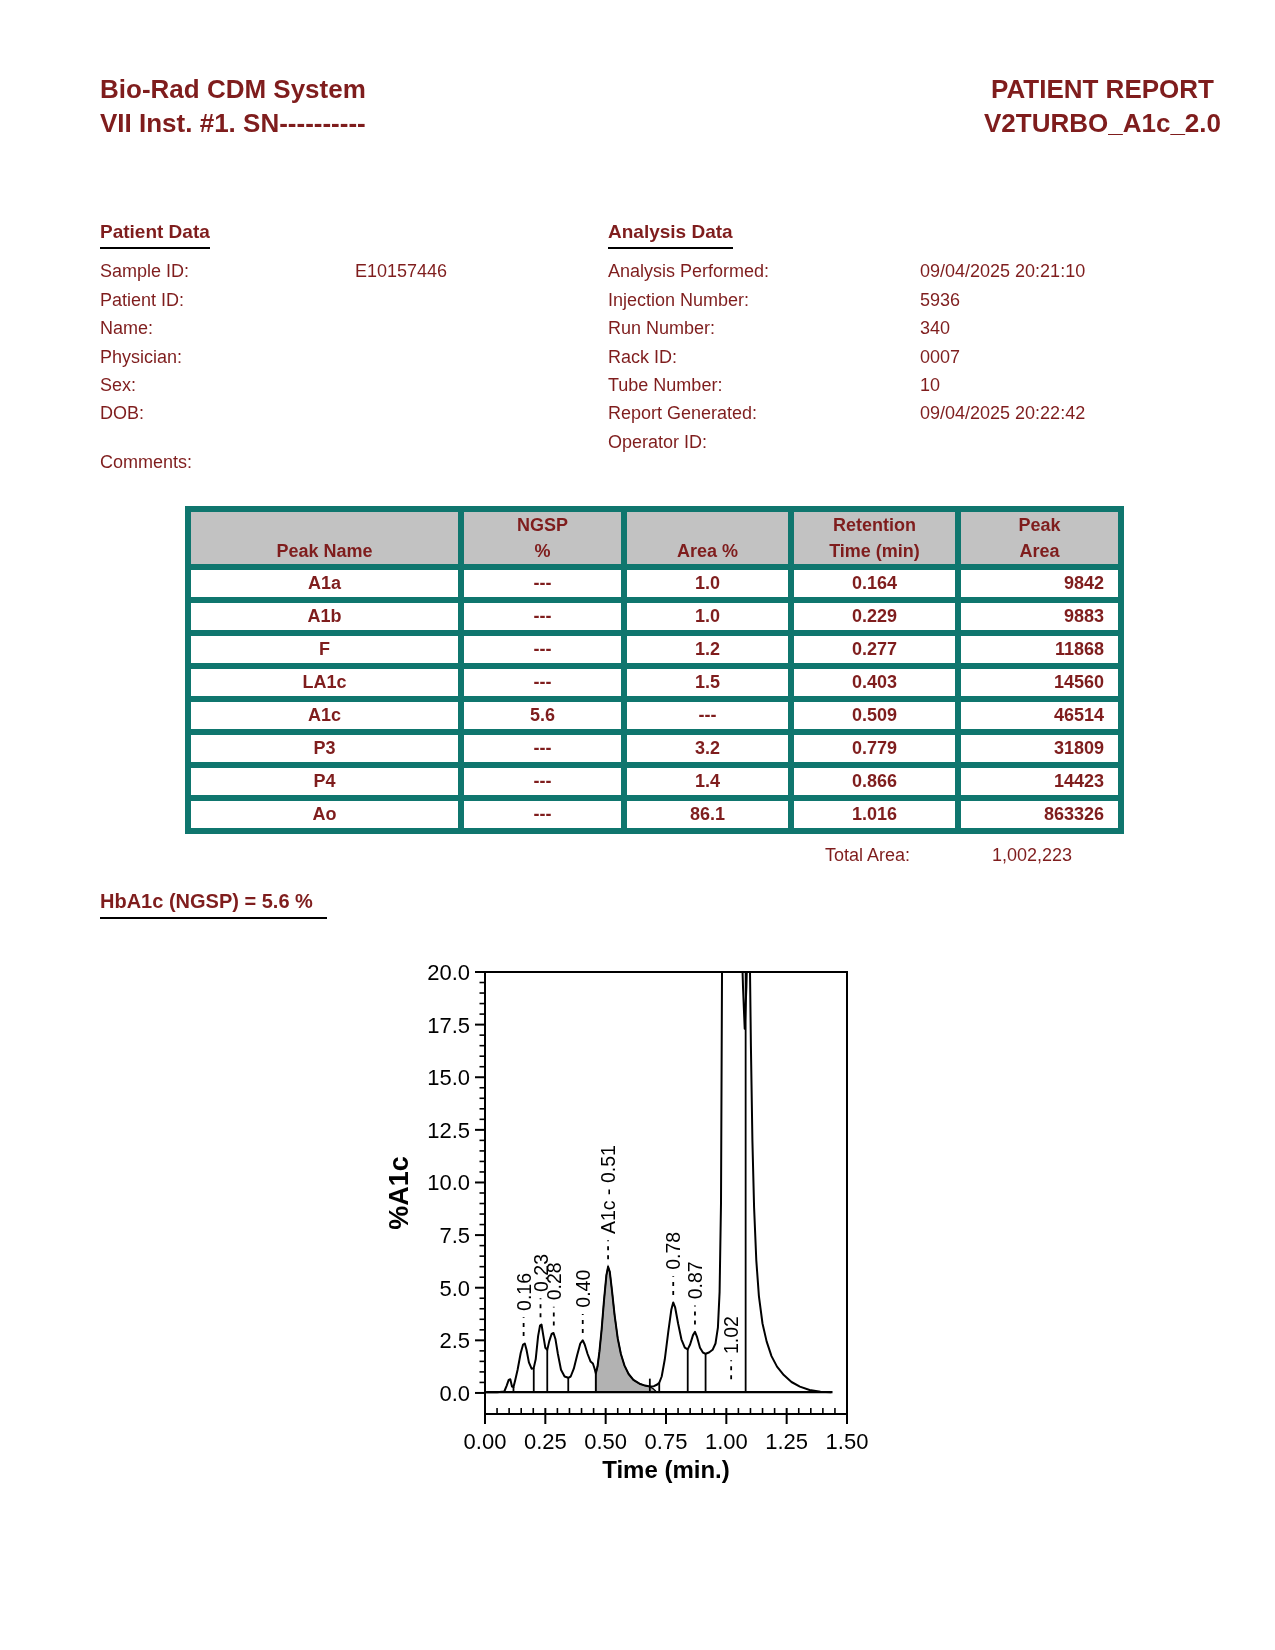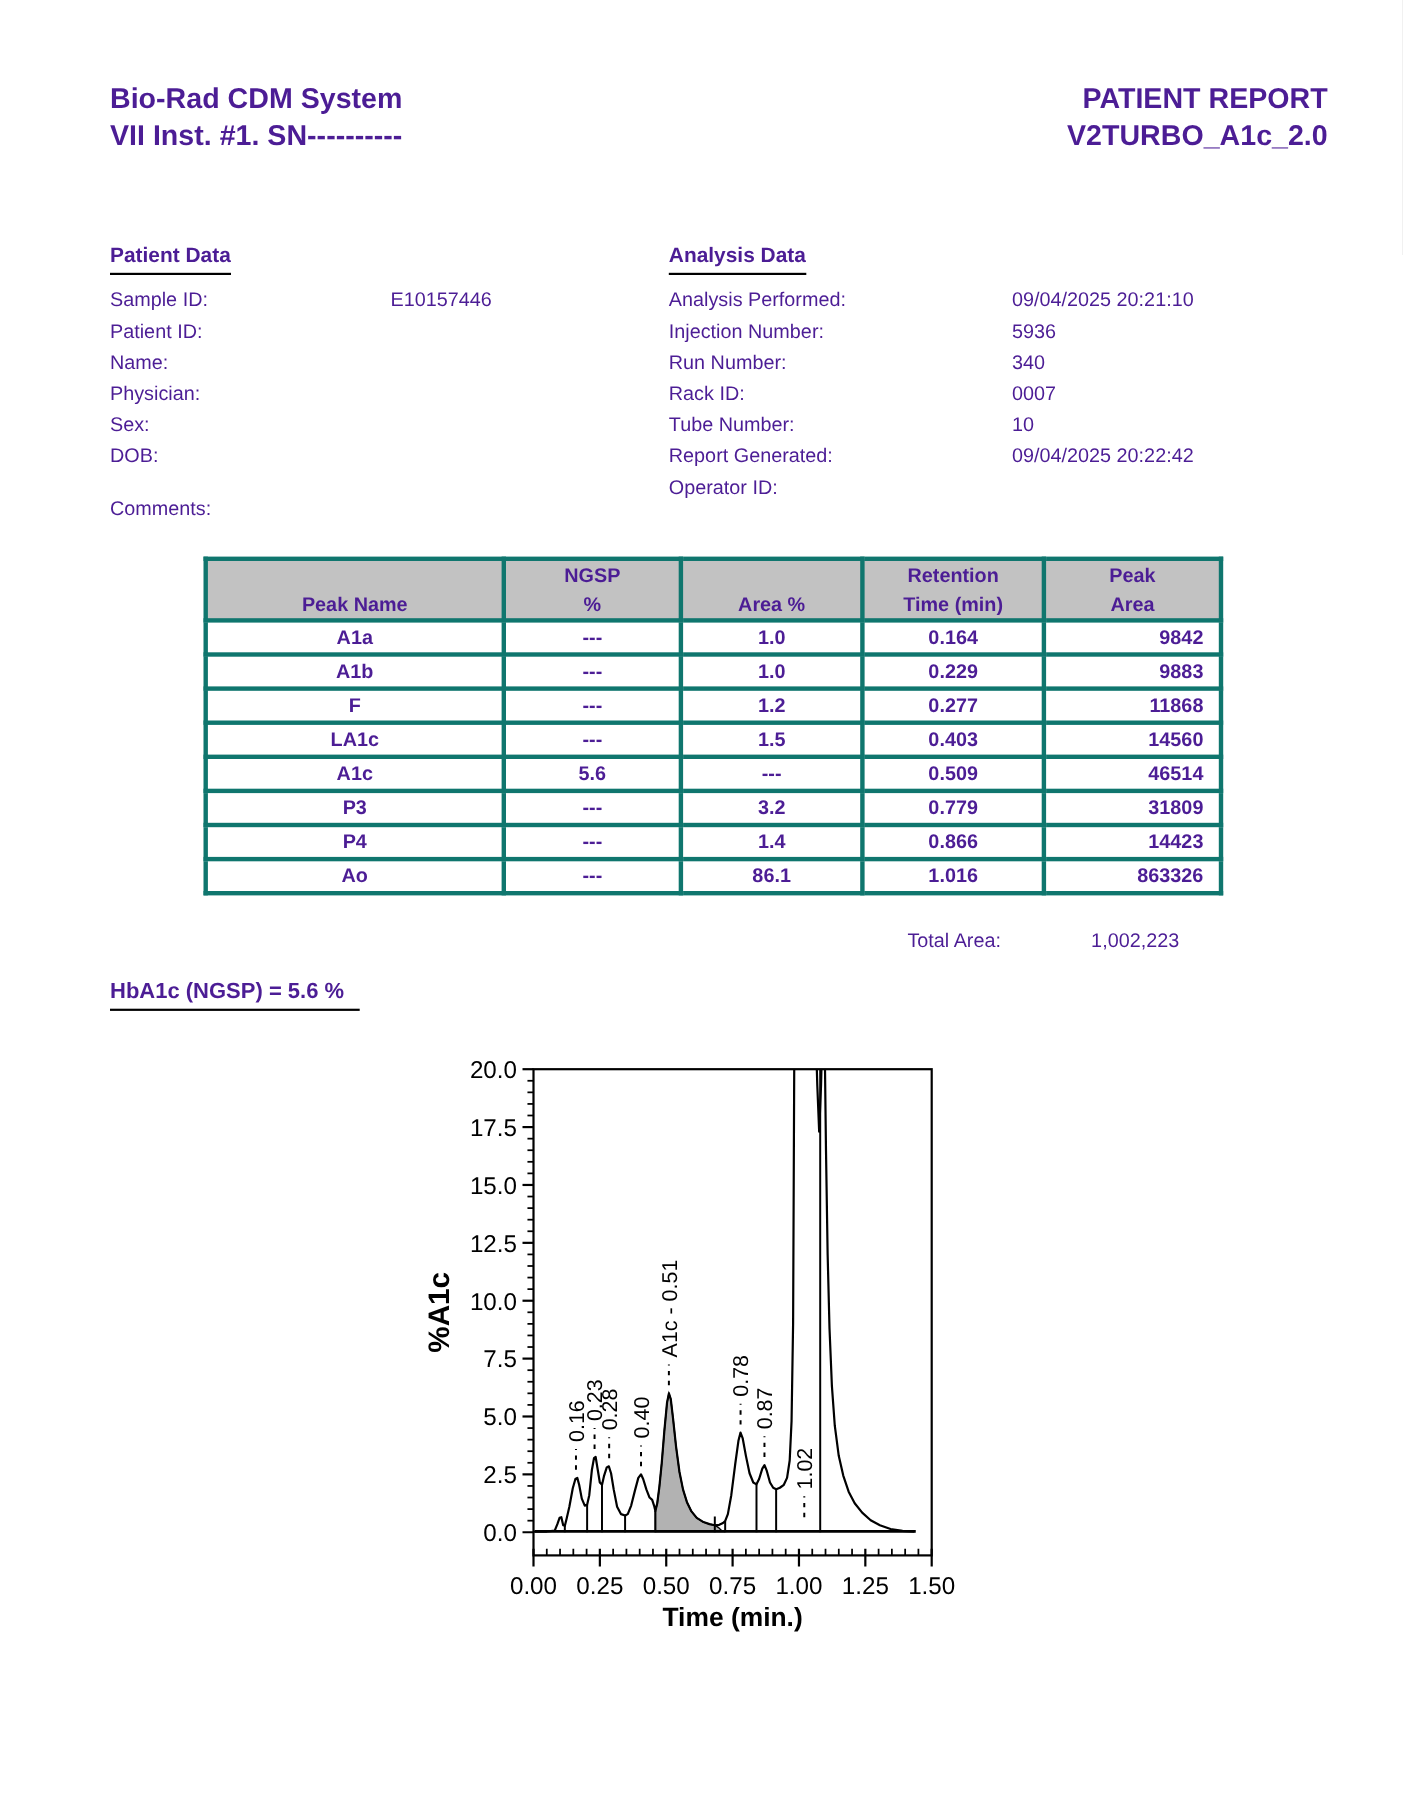--- a/index.html
+++ b/index.html
@@ -1,37 +1,37 @@
 <!DOCTYPE html>
 <html><head>
 <meta charset="utf-8">
 <style>
   html,body{margin:0;padding:0;background:#e8e8e8;}
   .page{
     position:relative;width:1275px;height:1650px;background:#ffffff;
-    font-family:"Liberation Sans",sans-serif;color:#4c1d95;overflow:hidden;
+    font-family:"Liberation Sans",sans-serif;color:#7f1d1d;overflow:hidden;
     margin:0 auto;
   }
   .abs{position:absolute;}
   
   .brand{left:100px;top:72px;font-size:26px;font-weight:bold;line-height:34px;}
-  .report-head{right:68px;top:72px;font-size:26px;font-weight:bold;line-height:34px;text-align:right;}
+  .report-head{right:54px;top:72px;font-size:26px;font-weight:bold;line-height:34px;text-align:center;}
   
   .section{font-size:18px;line-height:28.4px;}
   .patient-block{left:100px;top:218px;width:480px;}
   .analysis-block{left:608px;top:218px;width:620px;}
   .section-title{display:inline-block;font-size:19px;font-weight:bold;border-bottom:2.5px solid #000;padding-bottom:1px;margin-bottom:8px;}
   .kvrow{position:relative;height:28.4px;}
   .klabel{position:absolute;left:0;white-space:nowrap;}
   .patient-block .kvalue{position:absolute;left:255px;white-space:nowrap;}
   .analysis-block .kvalue{position:absolute;left:312px;white-space:nowrap;}
   .comments{left:100px;top:452px;font-size:18px;}
   
   .peak-table{left:185px;top:506px;border-collapse:collapse;table-layout:fixed;font-size:18px;}
-  .peak-table td{border:4px solid #0f766e;text-align:center;padding:0;}
+  .peak-table td{border:6px solid #0f766e;text-align:center;padding:0;}
   .peak-table{border:2px solid #000;}
   .peak-table .hdr{background:#c2c2c2;font-weight:bold;}
   .peak-table .hline{height:26px;line-height:26px;}
   .peak-table .body-cell{height:27px;font-weight:bold;}
   .peak-table .num-right{text-align:right;padding-right:14px;}
   .col-name{width:267px;} .col-ngsp{width:157px;} .col-area{width:161px;}
   .col-ret{width:161px;} .col-parea{width:157px;}
   
   .total-area{left:690px;top:845px;width:382px;text-align:right;font-size:18px;}
   .ta-value{display:inline-block;min-width:162px;text-align:right;}

